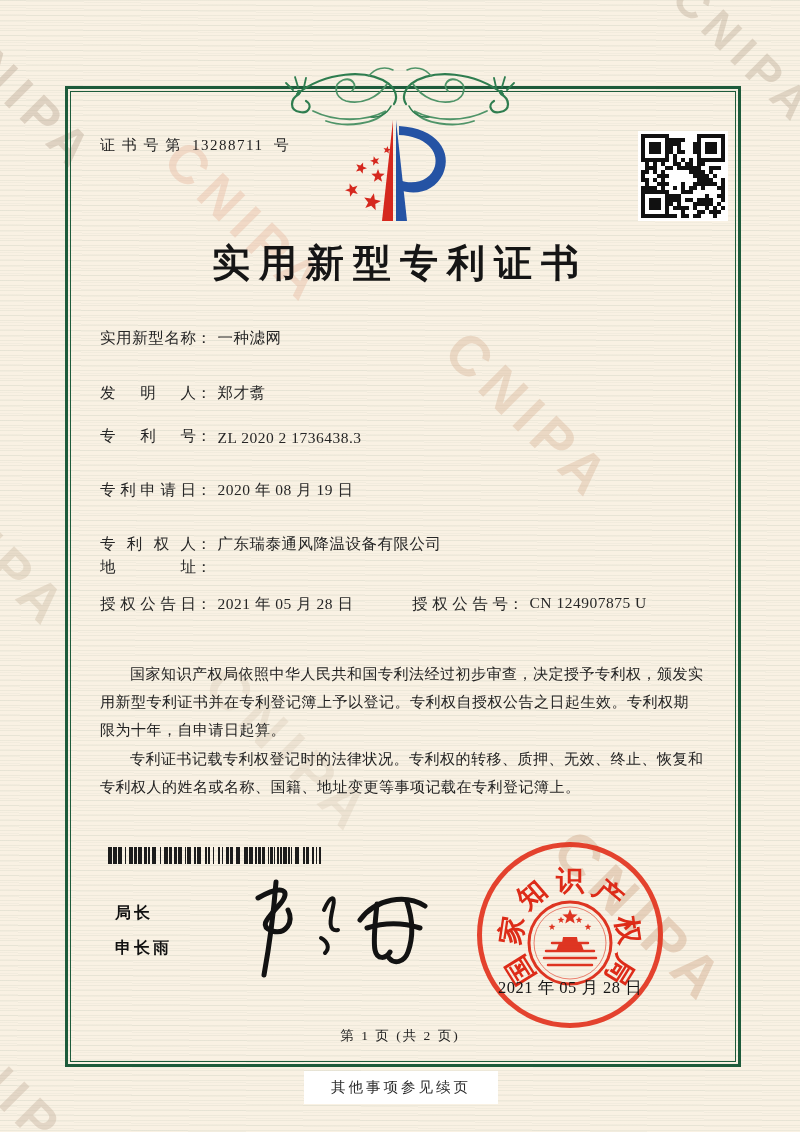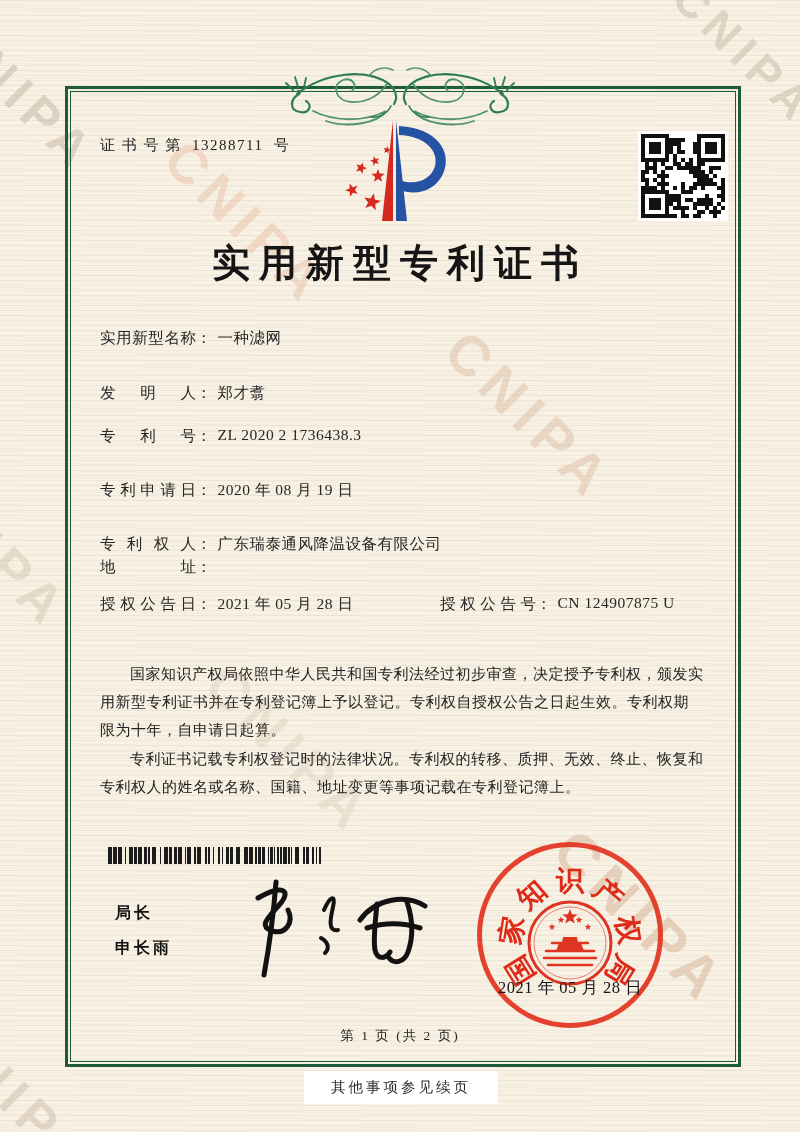--- a/index.html
+++ b/index.html
@@ -28,28 +28,28 @@
   .content{position:absolute;inset:0;z-index:3;}
   .ornament{position:absolute;left:283px;top:54px;z-index:4;}
   .cert-no{position:absolute;left:100px;top:136px;font-size:15px;color:#222;
            letter-spacing:1.5px;}
   .cert-no .num{margin:0 5px;text-align:center;}
   .logo{position:absolute;left:331px;top:114px;}
   .qr{position:absolute;left:638px;top:131px;background:#fff;padding:3px;line-height:0;}
   .title{position:absolute;left:65px;top:238px;width:670px;text-align:center;
          font-size:38px;font-weight:bold;letter-spacing:9px;color:#151515;}
   .fields{position:absolute;left:100px;top:328px;width:600px;font-size:15.5px;color:#262626;}
-  .frow{position:relative;margin-bottom:29.5px;display:flex;align-items:flex-start;}
+  .frow{position:relative;margin-bottom:29.5px;display:flex;align-items:flex-end;}
   .flabel{display:inline-block;width:96px;text-align:justify;text-align-last:justify;flex:none;}
   .fcolon{flex:none;}
   .fvalue{margin-left:6px;letter-spacing:0.5px;}
   .addr .fvalue{width:472px;line-height:1.75;}
   .frow.r1{margin-bottom:34px}.frow.r2{margin-bottom:22px}.frow.r3{margin-bottom:33px}
   .frow.r4{margin-bottom:33px}.frow.r5{margin-bottom:2px}.frow.addr{margin-bottom:16px}
-  .grant-right{position:absolute;left:312px;top:0;display:flex;margin-left:28px;}
+  .grant-right{position:absolute;left:312px;top:0;display:flex;}
   .paras{position:absolute;left:100px;top:660px;width:604px;font-size:15px;
          line-height:1.88;color:#222;}
   .paras p{margin:0;text-indent:2em;letter-spacing:0.5px;}
   .barcode{position:absolute;left:108px;top:847px;height:17px;font-size:0;white-space:nowrap;}
   .barcode i{display:inline-block;height:17px;background:#1c1c1c;}
   .sign-labels{position:absolute;left:115px;top:903px;z-index:5;
       font-family:"Liberation Sans",sans-serif;font-size:16px;color:#111;letter-spacing:3px;}
   .sign-labels div{margin-bottom:14px;font-weight:bold;}
   .signature{position:absolute;left:224px;top:876px;z-index:5;}
   .seal{position:absolute;left:477px;top:842px;width:176px;height:176px;border-radius:50%;

